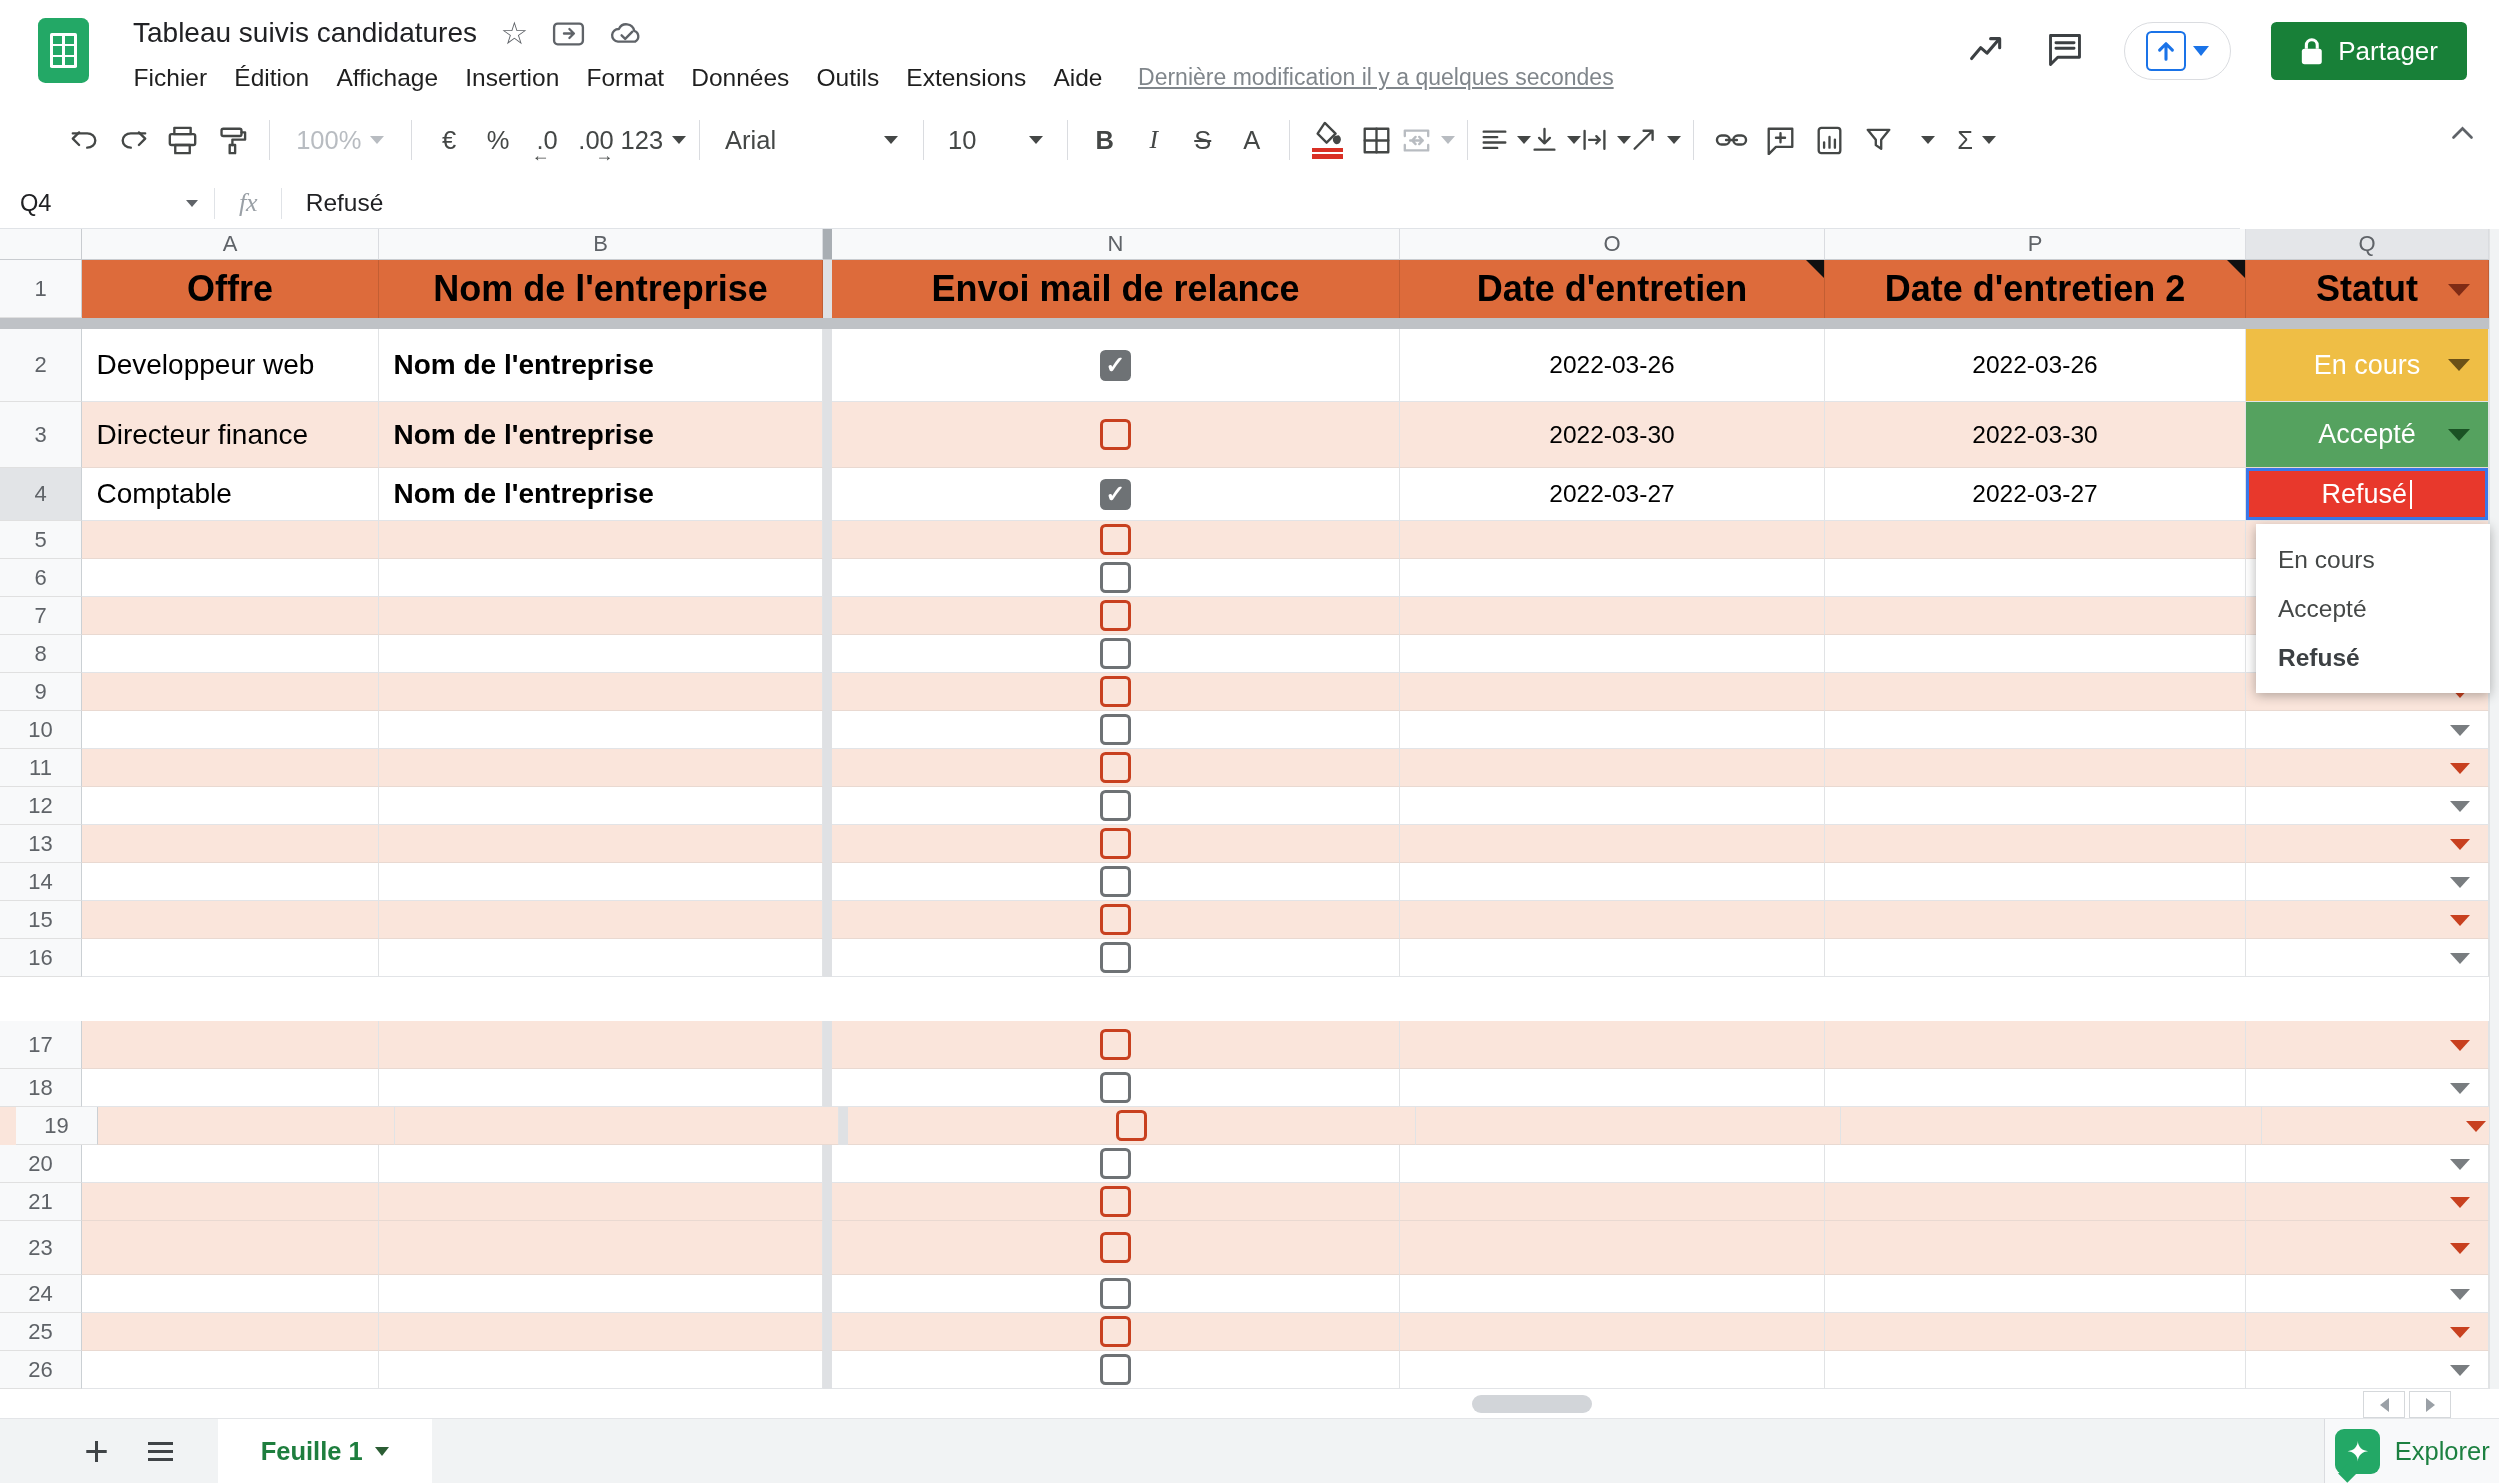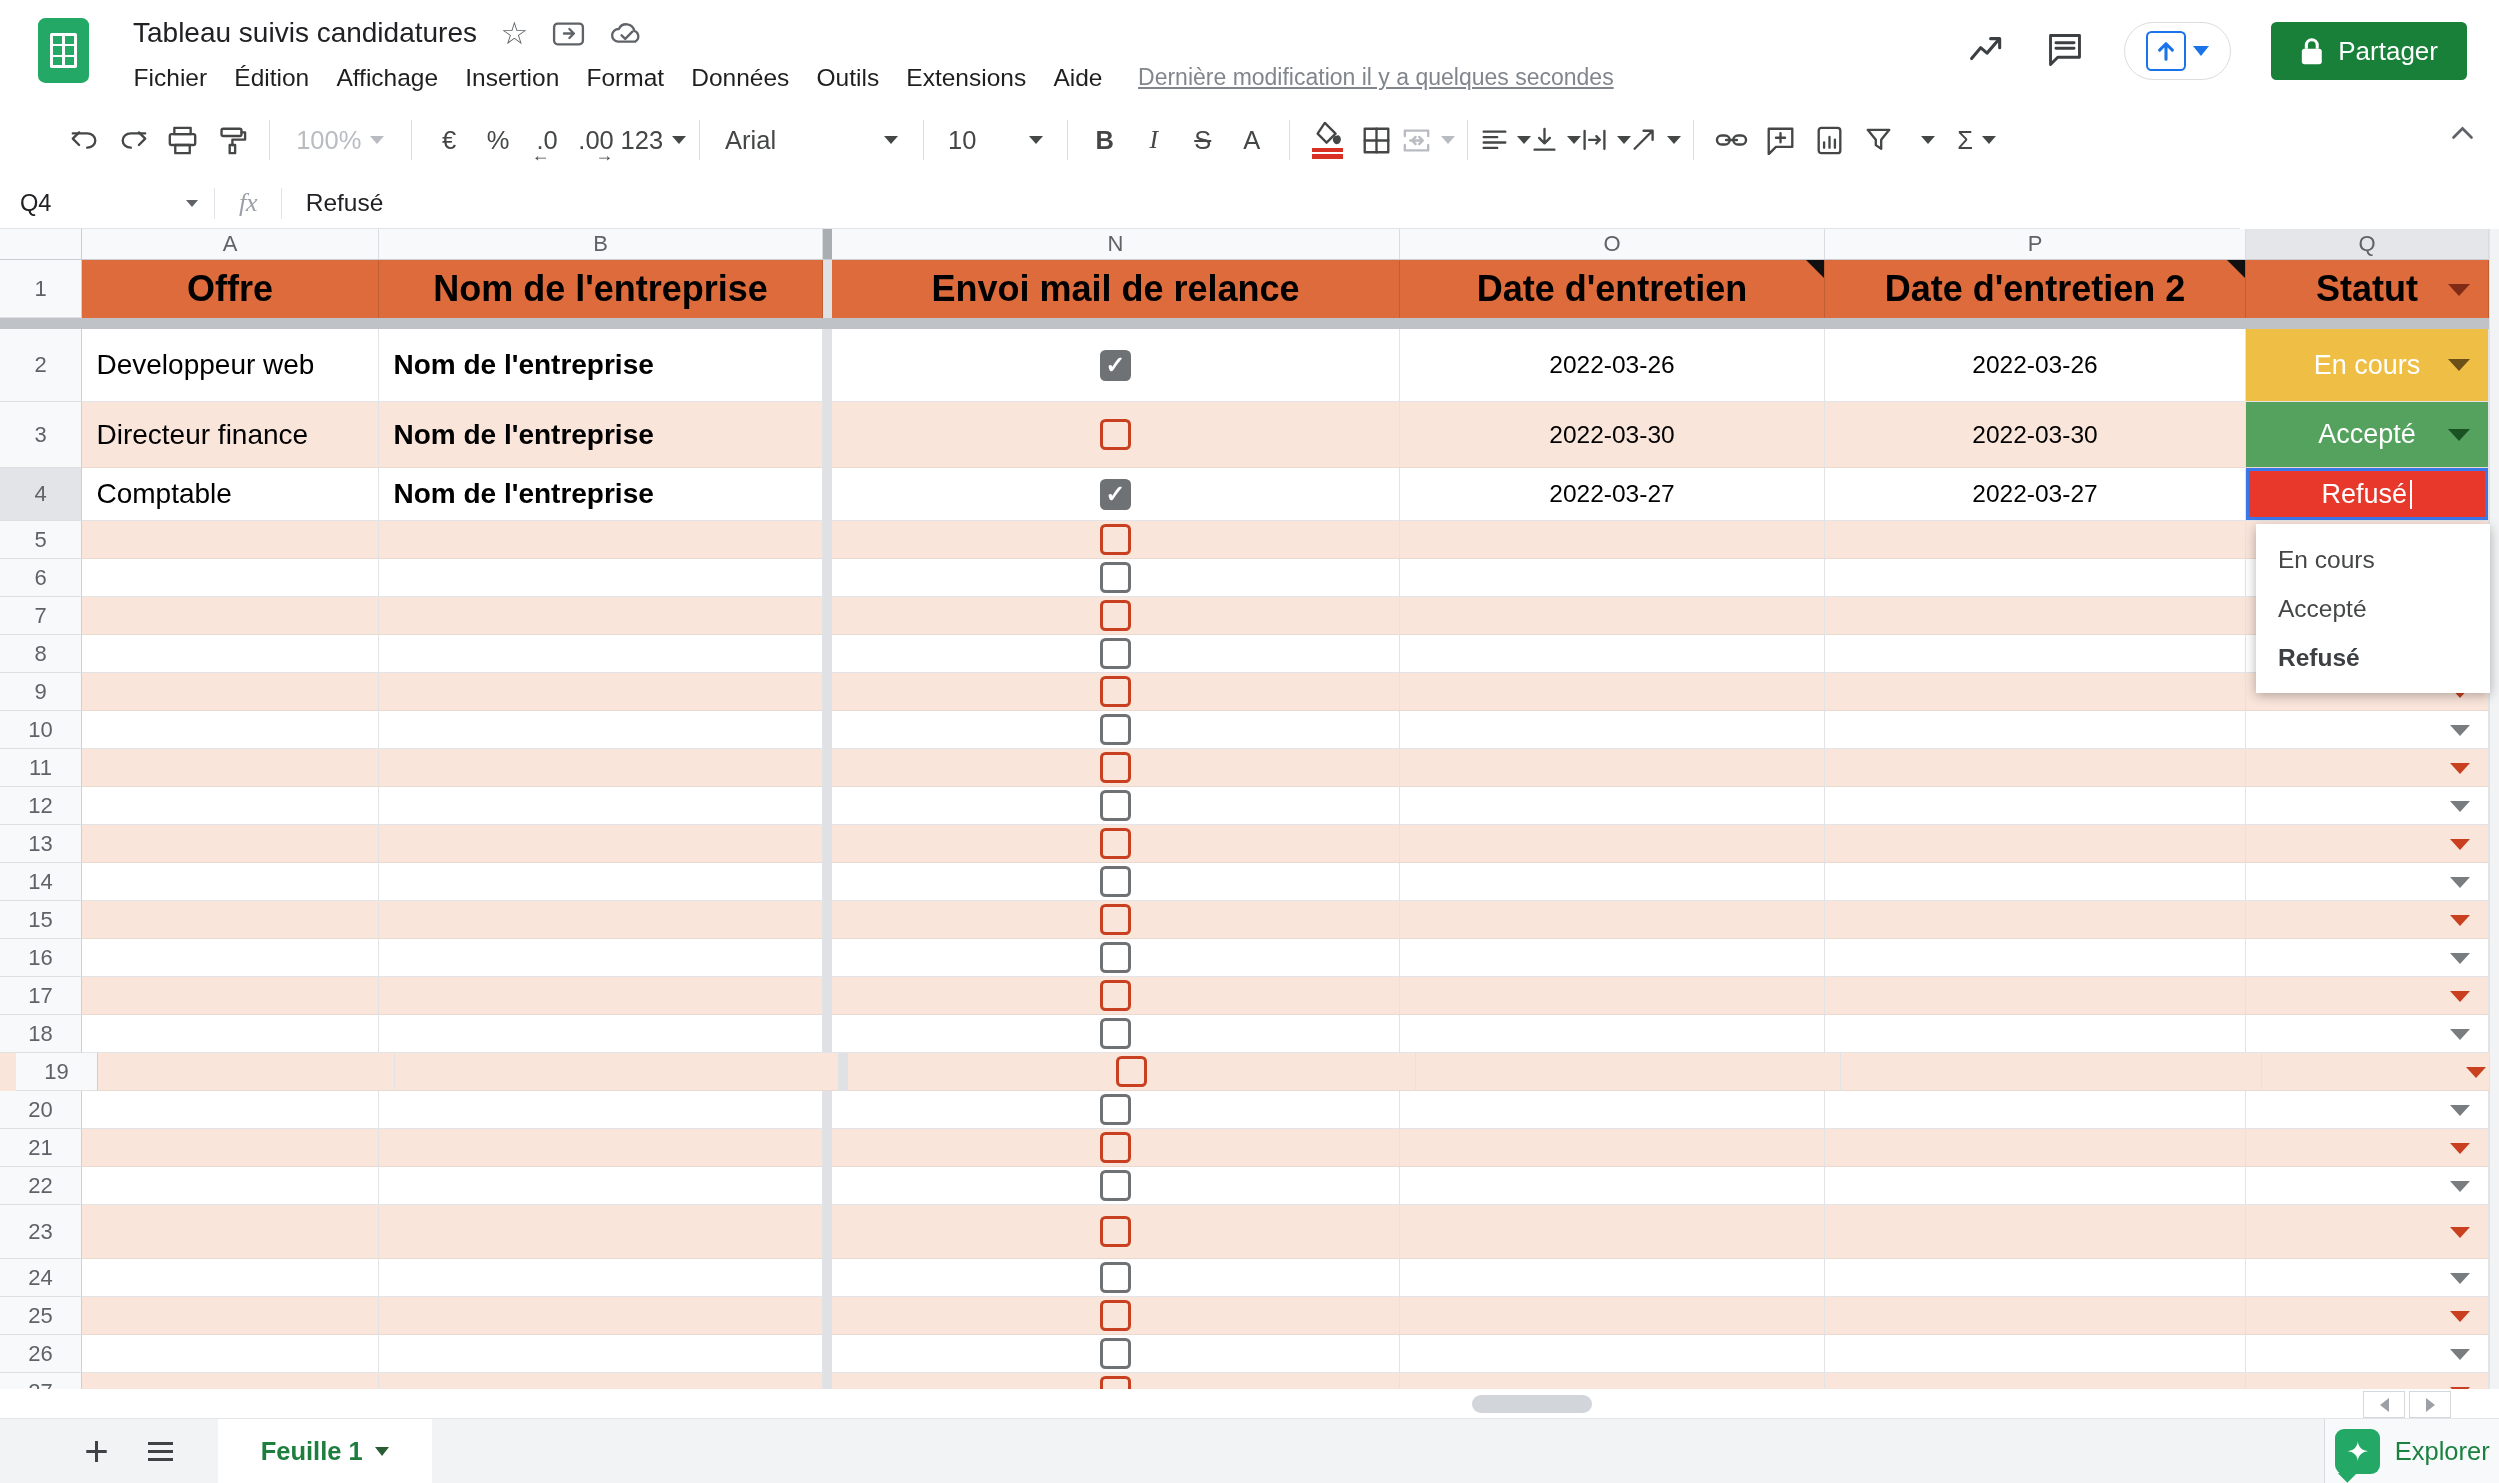--- a/index.html
+++ b/index.html
@@ -582,21 +582,21 @@
       <div class="w-gap gapcell"></div>
       <div class="gc w-n cell c-center">
         <div class="cb un-gray"></div>
       </div>
       <div class="gc w-o cell c-date"></div>
       <div class="gc w-p cell c-date"></div>
       <div class="gc w-q cell c-q">
         <span class="qa gray"></span>
       </div>
     </div>
-    <div class="gr pinkbg" style="height: 38px; background: #1d4ed8;">
+    <div class="gr pinkbg" style="height: 48px; background: #1d4ed8; margin-top: 44px;">
       <div class="gc w-rh rownum">17</div>
       <div class="gc w-a cell c-a"></div>
       <div class="gc w-b cell c-b"></div>
       <div class="w-gap gapcell"></div>
       <div class="gc w-n cell c-center">
         <div class="cb un-red"></div>
       </div>
       <div class="gc w-o cell c-date"></div>
       <div class="gc w-p cell c-date"></div>
       <div class="gc w-q cell c-q">
@@ -650,34 +650,20 @@
       <div class="gc w-a cell c-a"></div>
       <div class="gc w-b cell c-b"></div>
       <div class="w-gap gapcell"></div>
       <div class="gc w-n cell c-center">
         <div class="cb un-red"></div>
       </div>
       <div class="gc w-o cell c-date"></div>
       <div class="gc w-p cell c-date"></div>
       <div class="gc w-q cell c-q">
         <span class="qa red"></span>
-      </div>
-    </div>
-    <div class="gr" style="height: 38px;">
-      <div class="gc w-rh rownum">22</div>
-      <div class="gc w-a cell c-a"></div>
-      <div class="gc w-b cell c-b"></div>
-      <div class="w-gap gapcell"></div>
-      <div class="gc w-n cell c-center">
-        <div class="cb un-gray"></div>
-      </div>
-      <div class="gc w-o cell c-date"></div>
-      <div class="gc w-p cell c-date"></div>
-      <div class="gc w-q cell c-q">
-        <span class="qa gray"></span>
       </div>
     </div>
     <div class="gr pinkbg" style="height: 54px; background: rgb(250, 229, 219);">
       <div class="gc w-rh rownum">23</div>
       <div class="gc w-a cell c-a"></div>
       <div class="gc w-b cell c-b"></div>
       <div class="w-gap gapcell"></div>
       <div class="gc w-n cell c-center">
         <div class="cb un-red"></div>
       </div>

